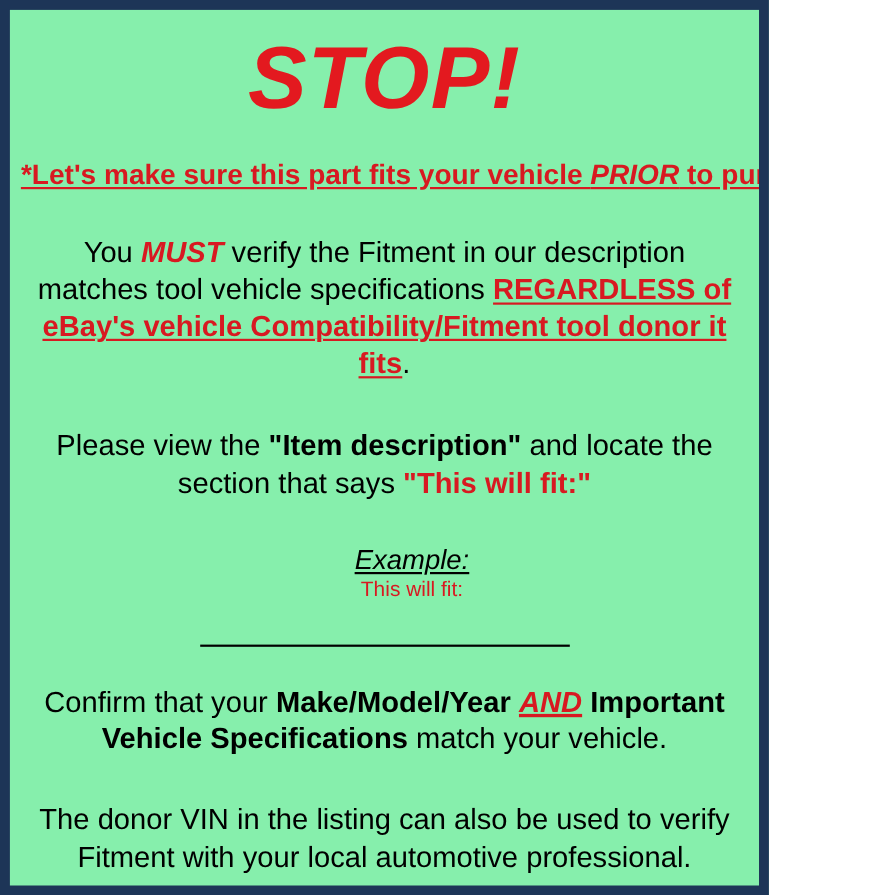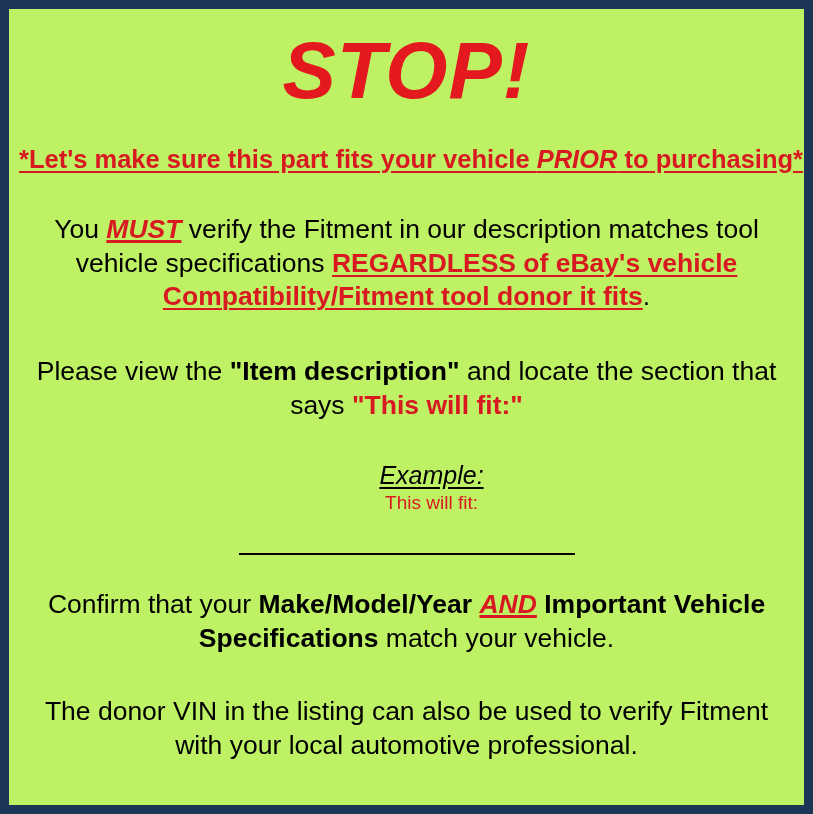--- a/index.html
+++ b/index.html
@@ -5,24 +5,24 @@
   html, body {
     margin: 0;
     padding: 0;
     background: #ffffff;
   }
   body {
     font-family: "Liberation Sans", sans-serif;
   }
   #notice-card {
     position: relative;
-    width: 813px;
+    width: 699px;
     height: 814px;
     box-sizing: border-box;
-    background: #bef264;
+    background: #86efac;
     border: 9px solid #1d3557;
     overflow: hidden;
   }
   .inner {
     position: relative;
     width: 100%;
     height: 100%;
     box-sizing: border-box;
     padding: 0 10px;
     text-align: center;
@@ -68,21 +68,20 @@
   .para-view {
     margin-top: 41px;
   }
 
   .b { font-weight: bold; }
   .red-b { color: #d81921; font-weight: bold; }
   .must {
     color: #d81921;
     font-weight: bold;
     font-style: italic;
-    text-decoration: underline;
     text-underline-offset: 2px;
     text-decoration-thickness: 3px;
   }
   .and {
     color: #d81921;
     font-weight: bold;
     font-style: italic;
     text-decoration: underline;
     text-underline-offset: 2px;
     text-decoration-thickness: 3px;

